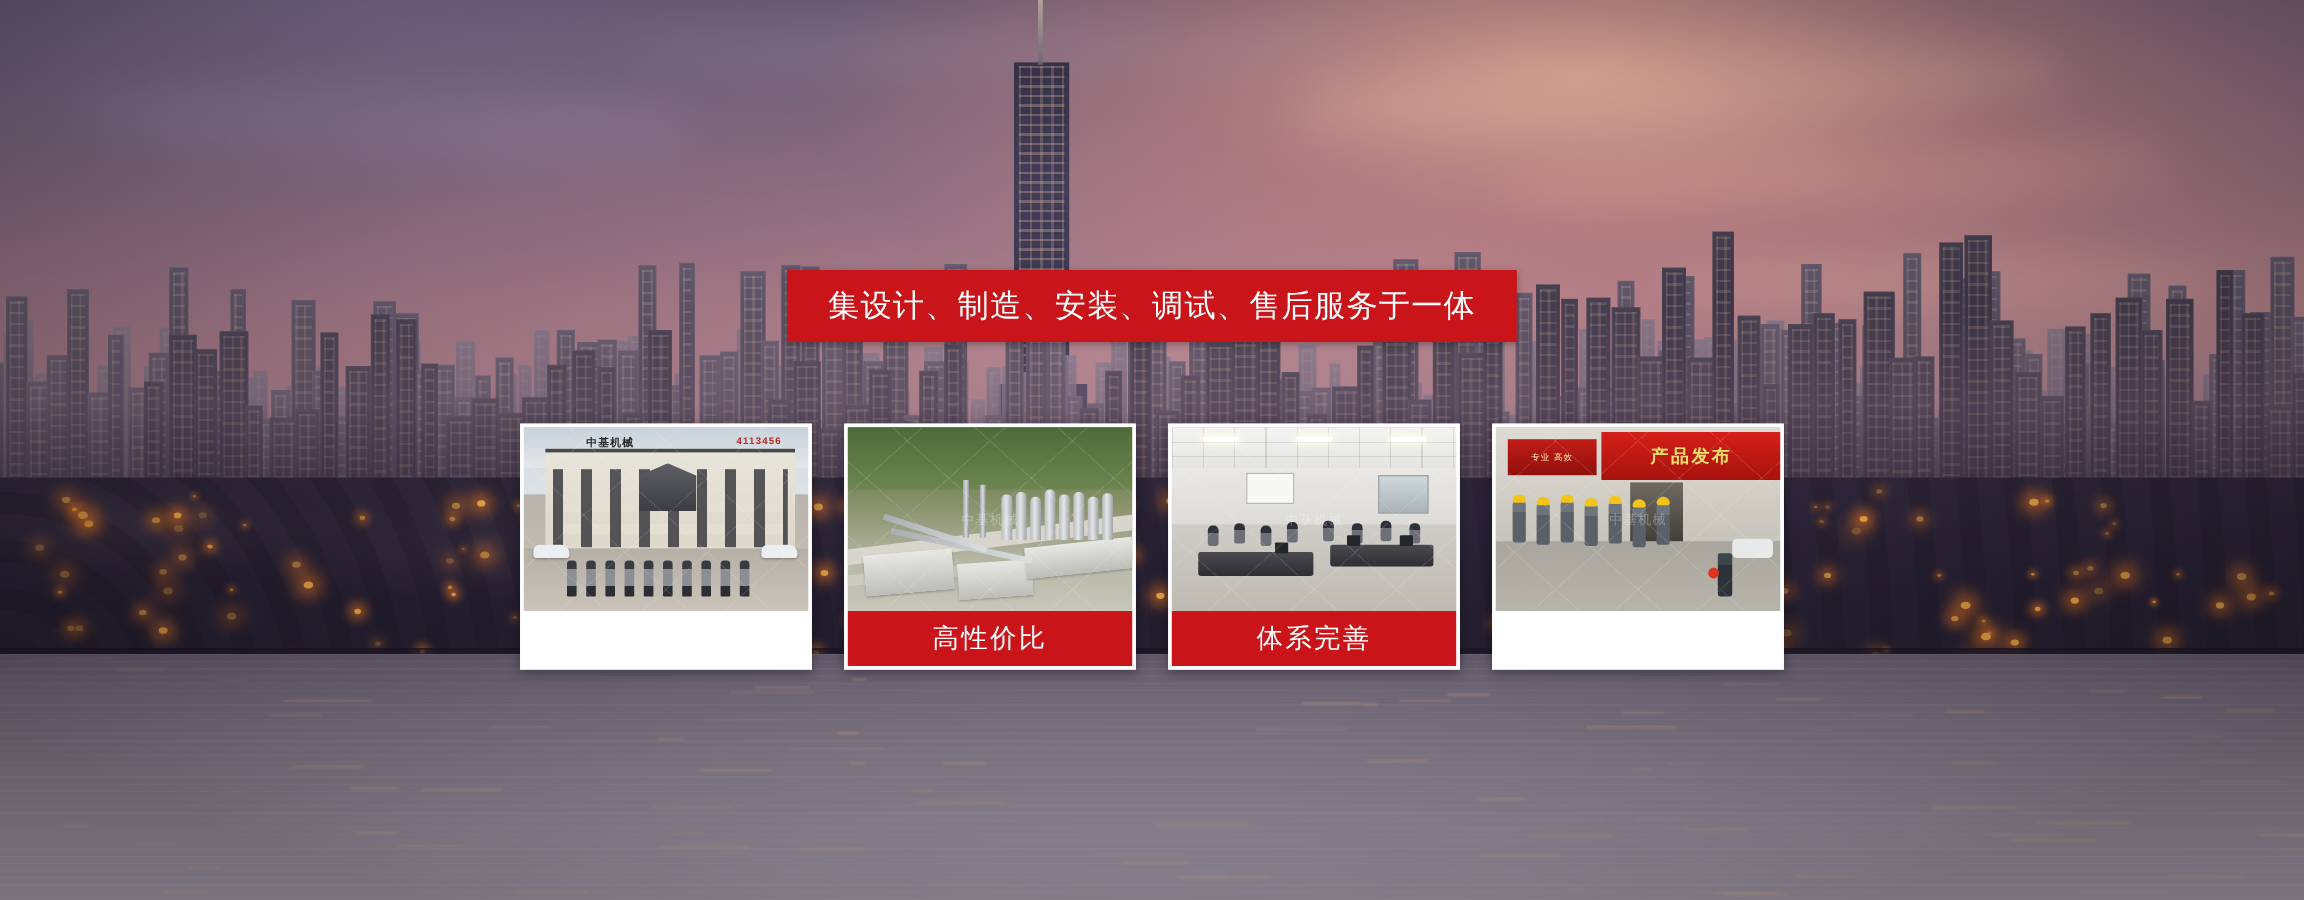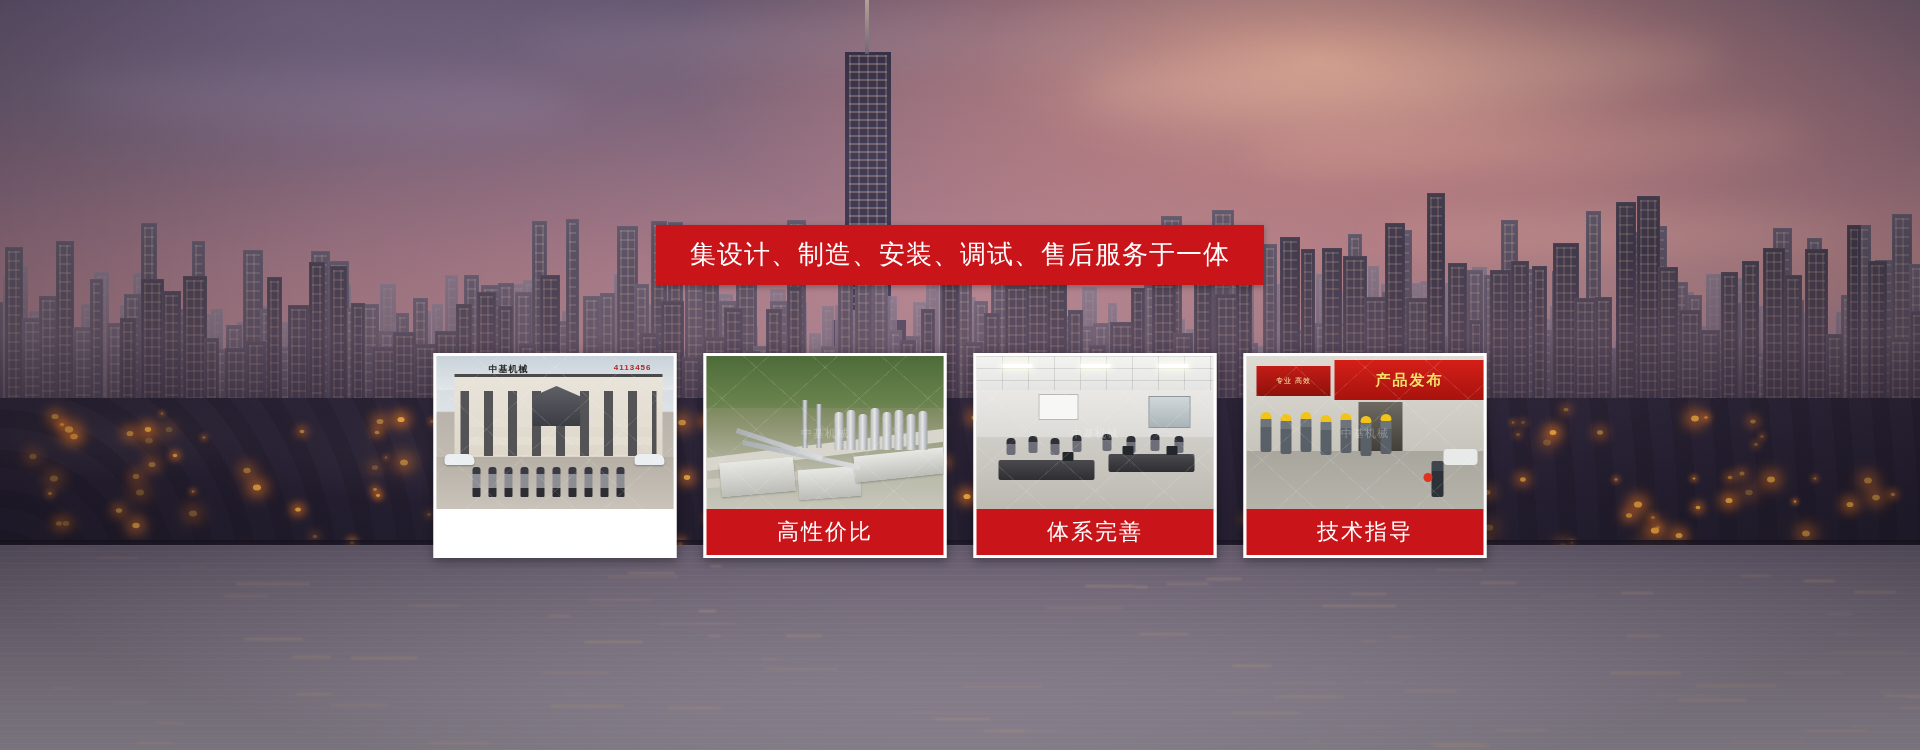--- a/index.html
+++ b/index.html
@@ -991,18 +991,17 @@
               <span class="helm"></span>
             </div>
           <div class="worker" style="left:134px; top:64px;">
               <span class="helm"></span>
             </div>
           <div class="truck"></div>
           <div class="sup"></div>
           <div class="wm"></div>
           <div class="wm-text">中基机械</div>
         </div>
-        <div class="card-label">技术指导</div>
       </div>
 
     </div>
   </div>
 </div>
 
 </body></html>

